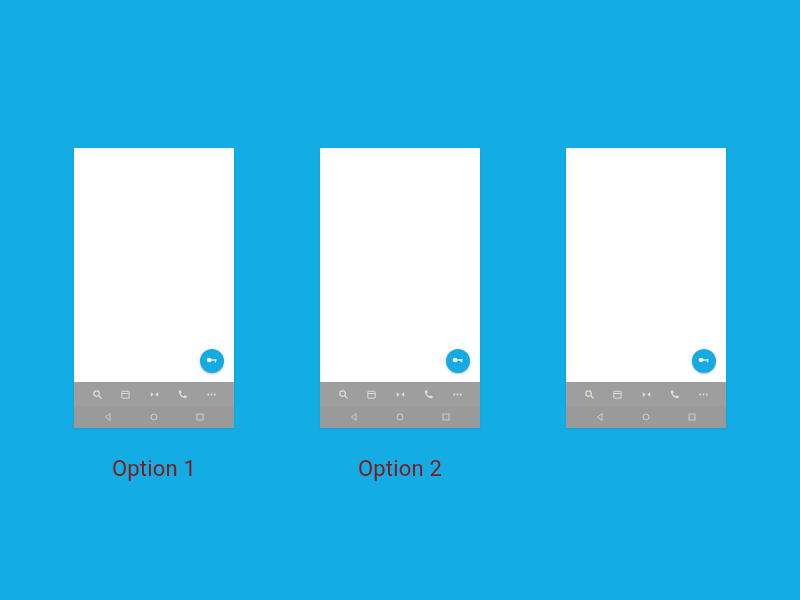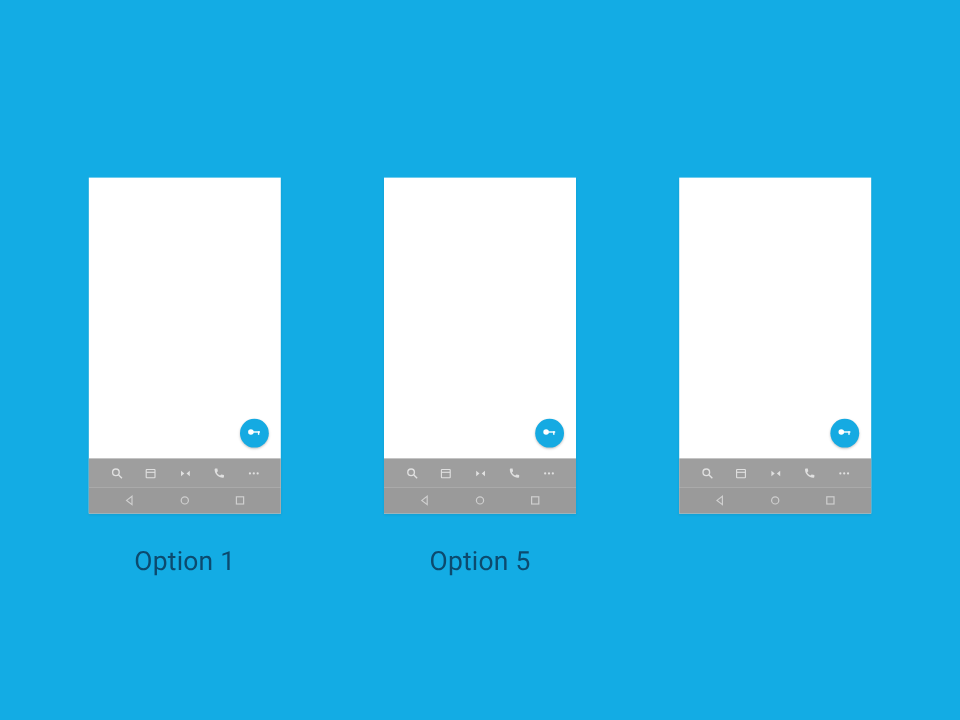--- a/index.html
+++ b/index.html
@@ -66,21 +66,21 @@
     background: #9a9a9a;
     display: flex;
     align-items: center;
     justify-content: center;
     gap: 34px;
   }
   .navbar .nic { color:#cfcfcf; display:flex; align-items:center; justify-content:center; }
   .navbar svg { width: 12px; height: 12px; display:block; }
   .caption {
     margin-top: 28px;
-    color: #0c4a6e;
+    color: #7f1d1d;
     font-size: 22px;
     font-weight: 400;
     letter-spacing: 0.2px;
   }
 </style>
 </head>
 <body>
 
 <div class="row">
 
@@ -200,21 +200,21 @@
               <circle cx="12" cy="12" r="6"></circle>
             </svg>
           </span>
         <span class="nic">
             <svg viewBox="0 0 24 24" fill="none" stroke="#cfcfcf" stroke-width="2">
               <rect x="6" y="6" width="12" height="12"></rect>
             </svg>
           </span>
       </div>
     </div>
-    <div class="caption">Option 5</div>
+    <div class="caption">Option 2</div>
   </div>
 
   <div class="option">
     <div class="phone">
       <div class="fab">
         <span>
           <svg viewBox="0 0 24 24" fill="#ffffff">
               <circle cx="7" cy="12" r="4"></circle>
               <rect x="10" y="11" width="10" height="2"></rect>
               <rect x="17" y="11" width="2" height="5"></rect>

